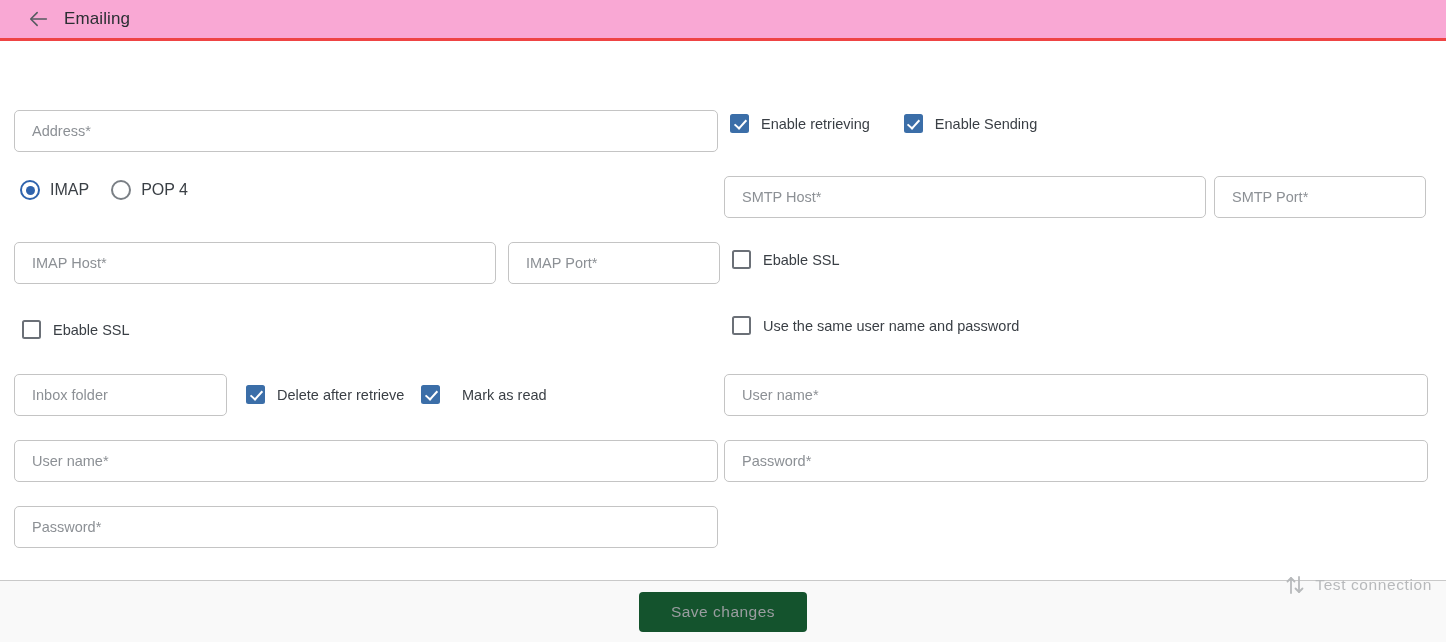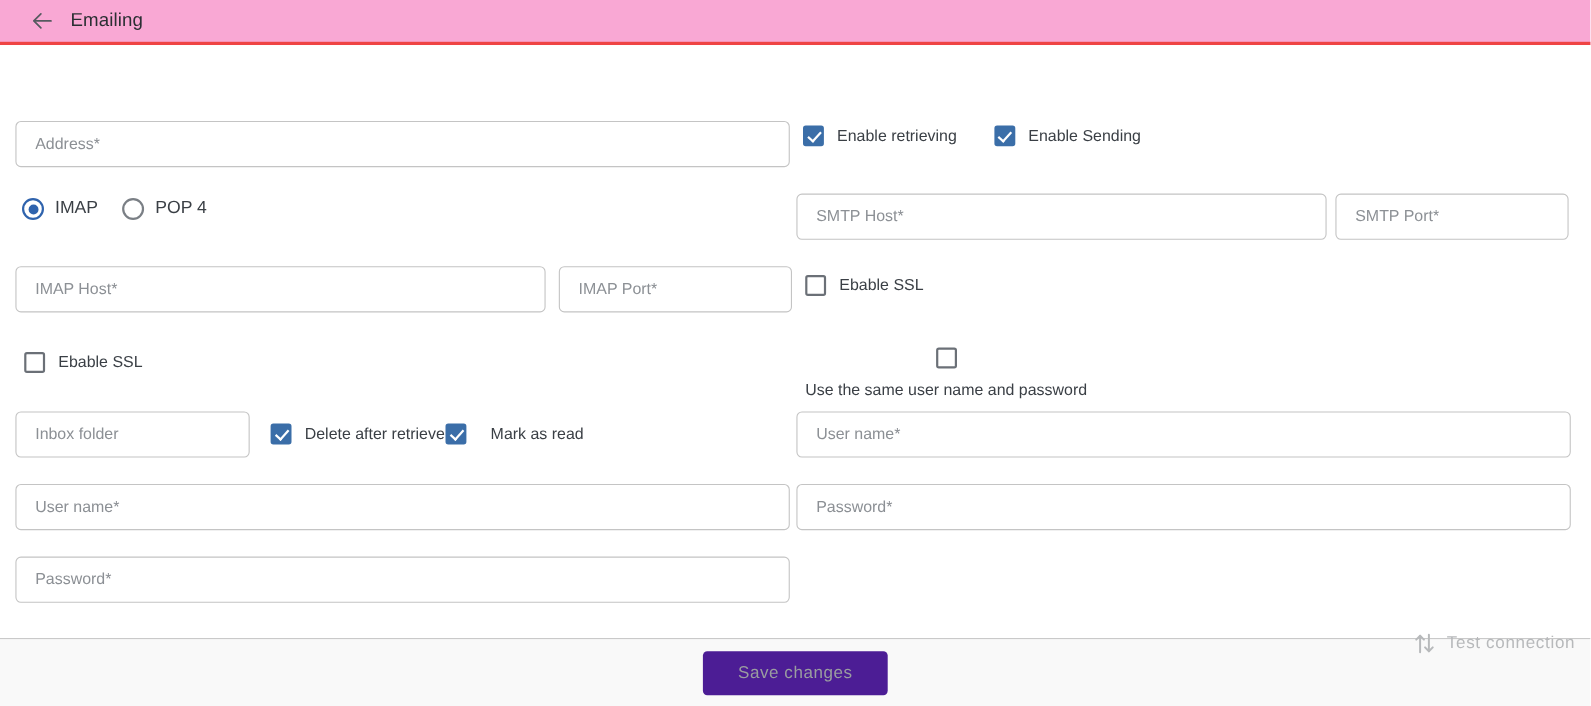--- a/index.html
+++ b/index.html
@@ -157,21 +157,21 @@
   
   .footer {
     height: 62px;
     background: #f9f9f9;
     border-top: 1px solid #c9c9c9;
     display: flex;
     align-items: center;
     justify-content: center;
   }
   .save-btn {
-    background: #4c1d95;
+    background: #14532d;
     color: #9a9da0;
     border: none;
     border-radius: 4px;
     font-family: "Liberation Sans", sans-serif;
     font-size: 15.5px;
     letter-spacing: .5px;
     padding: 11px 32px;
     cursor: default;
   }
 </style>
@@ -216,21 +216,21 @@
       <span class="cb"></span>
       <span class="cb-label">Ebable SSL</span>
     </div>
 
     <div style="position:absolute; left:0; top:333px;">
       <input class="field" style="width: 213px; position: absolute; left: 0px; top: 0px;" placeholder="Inbox folder">
       <div class="cb-wrap" style="position:absolute; left:232px; top:11px;">
         <span class="cb checked"></span>
         <span class="cb-label">Delete after retrieve</span>
       </div>
-      <div class="cb-wrap" style="position:absolute; left:391px; top:11px;gap:22px;">
+      <div class="cb-wrap" style="position:absolute; left:407px; top:11px;gap:22px;">
         <span class="cb checked"></span>
         <span class="cb-label">Mark as read</span>
       </div>
     </div>
 
     <input class="field" style="width: 704px; position: absolute; left: 0px; top: 399px;" placeholder="User name*">
 
     <input class="field" type="password" style="width: 704px; position: absolute; left: 0px; top: 465px;" placeholder="Password*">
   </div>
 
@@ -250,21 +250,21 @@
     <div style="position:absolute; left:0; top:135px;">
       <input class="field" style="width: 482px; position: absolute; left: 0px; top: 0px;" placeholder="SMTP Host*">
       <input class="field" style="width: 212px; position: absolute; left: 490px; top: 0px;" placeholder="SMTP Port*">
     </div>
 
     <div class="cb-wrap" style="position:absolute; left:8px; top:209px;">
       <span class="cb"></span>
       <span class="cb-label">Ebable SSL</span>
     </div>
 
-    <div class="cb-wrap" style="position:absolute; left:8px; top:275px;flex-direction:column;">
+    <div class="cb-wrap" style="position:absolute; left:8px; top:275px;">
       <span class="cb"></span>
       <span class="cb-label">Use the same user name and password</span>
     </div>
 
     <input class="field" style="width: 704px; position: absolute; left: 0px; top: 333px;" placeholder="User name*">
 
     <input class="field" type="password" style="width: 704px; position: absolute; left: 0px; top: 399px;" placeholder="Password*">
   </div>
 
   <div class="test-conn">

